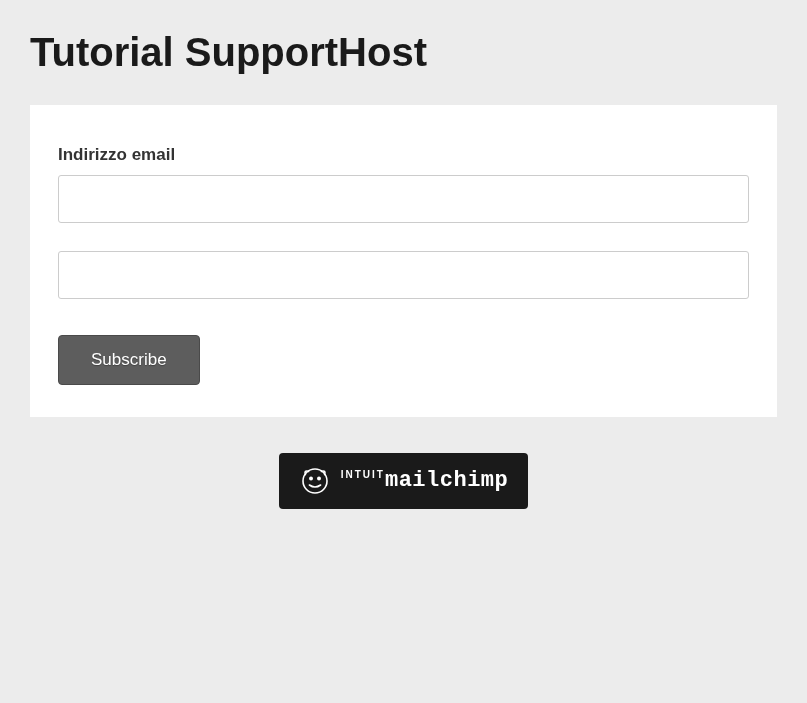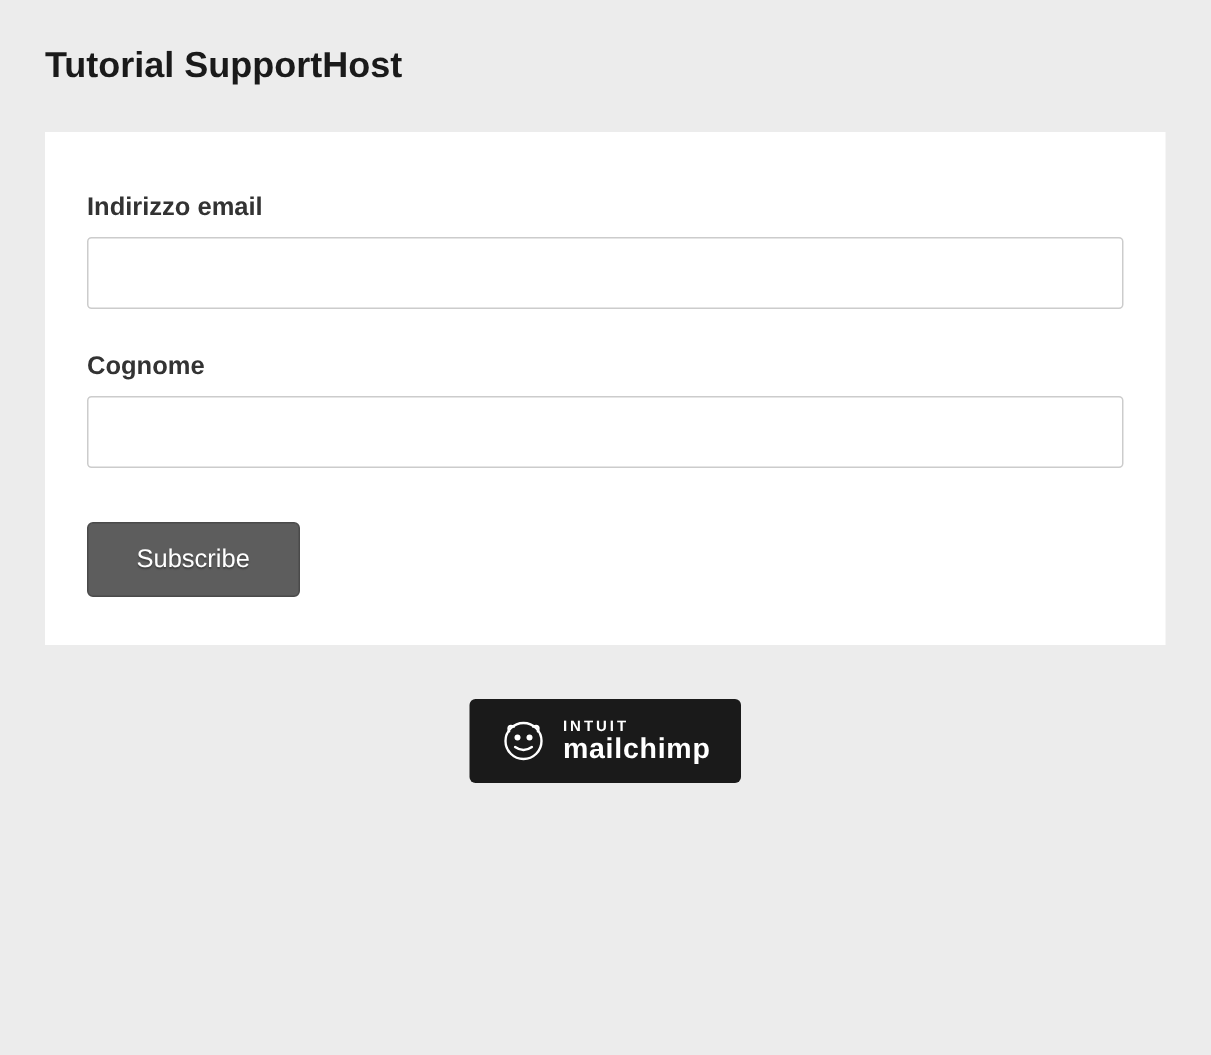--- a/index.html
+++ b/index.html
@@ -8,21 +8,21 @@
       padding: 0;
     }
     body {
       font-family: -apple-system, BlinkMacSystemFont, "Segoe UI", Helvetica, Arial, sans-serif;
       background: #ececec;
       width: 807px;
       height: 703px;
       padding: 30px;
     }
     .page-title {
-      font-size: 24px;
+      font-size: 40px;
       font-weight: 700;
       color: #1a1a1a;
       margin-bottom: 30px;
     }
     .form-card {
       background: #ffffff;
       border-radius: 0;
       padding: 40px 28px 32px 28px;
     }
     .form-group {
@@ -65,33 +65,35 @@
       background: #1a1a1a;
       color: #ffffff;
       display: inline-flex;
       align-items: center;
       padding: 12px 20px;
       border-radius: 4px;
       gap: 10px;
     }
     .mailchimp-text {
       display: flex;
-      flex-direction: column;
+      flex-direction: row;
       line-height: 1;
+      text-align: right;
     }
     .mailchimp-intuit {
       font-size: 10px;
       font-weight: 700;
       letter-spacing: 2px;
       text-transform: uppercase;
     }
     .mailchimp-name {
-      font-size: 19px;
+      font-size: 22px;
       font-weight: 700;
       letter-spacing: 0.5px;
+      font-family: Liberation Mono, monospace;
     }
     .mailchimp-icon svg {
       width: 32px;
       height: 32px;
       display: block;
     }
   </style>
 </head>
 <body>
 
@@ -99,21 +101,20 @@
 
 <div class="form-card">
 
   <div class="form-group">
     <label class="form-label">Indirizzo email</label>
     <input type="email" class="form-input" value="" style="">
   </div>
 
 
   <div class="form-group">
-    <label class="form-label">Cognome</label>
     <input type="text" class="form-input" value="" style="">
   </div>
 
   <button class="subscribe-button">Subscribe</button>
 
 </div>
 
 <div class="footer-badge">
   <a class="mailchimp-badge">
     <span class="mailchimp-icon">

